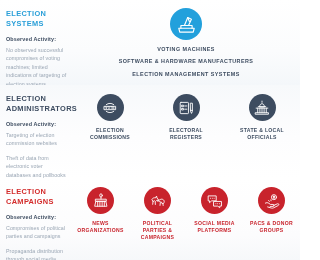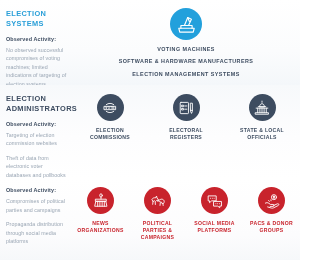--- a/index.html
+++ b/index.html
@@ -249,20 +249,21 @@
         </div>
 
       </div>
     </div>
   </div>
 
   <div class="divider divider-2"></div>
 
   <div class="section section-campaigns">
     <div class="left-col">
+      <div class="heading heading-red">ELECTION CAMPAIGNS</div>
       <div class="observed-label">Observed Activity:</div>
       <div class="observed-text">Compromises of political parties and campaigns</div>
       <div class="observed-text">Propaganda distribution through social media platforms</div>
     </div>
 
     <div class="right-col">
       <div class="icon-row icon-row-4">
 
         <div class="icon-item">
           <div class="icon-circle circle-red circle-sm">

